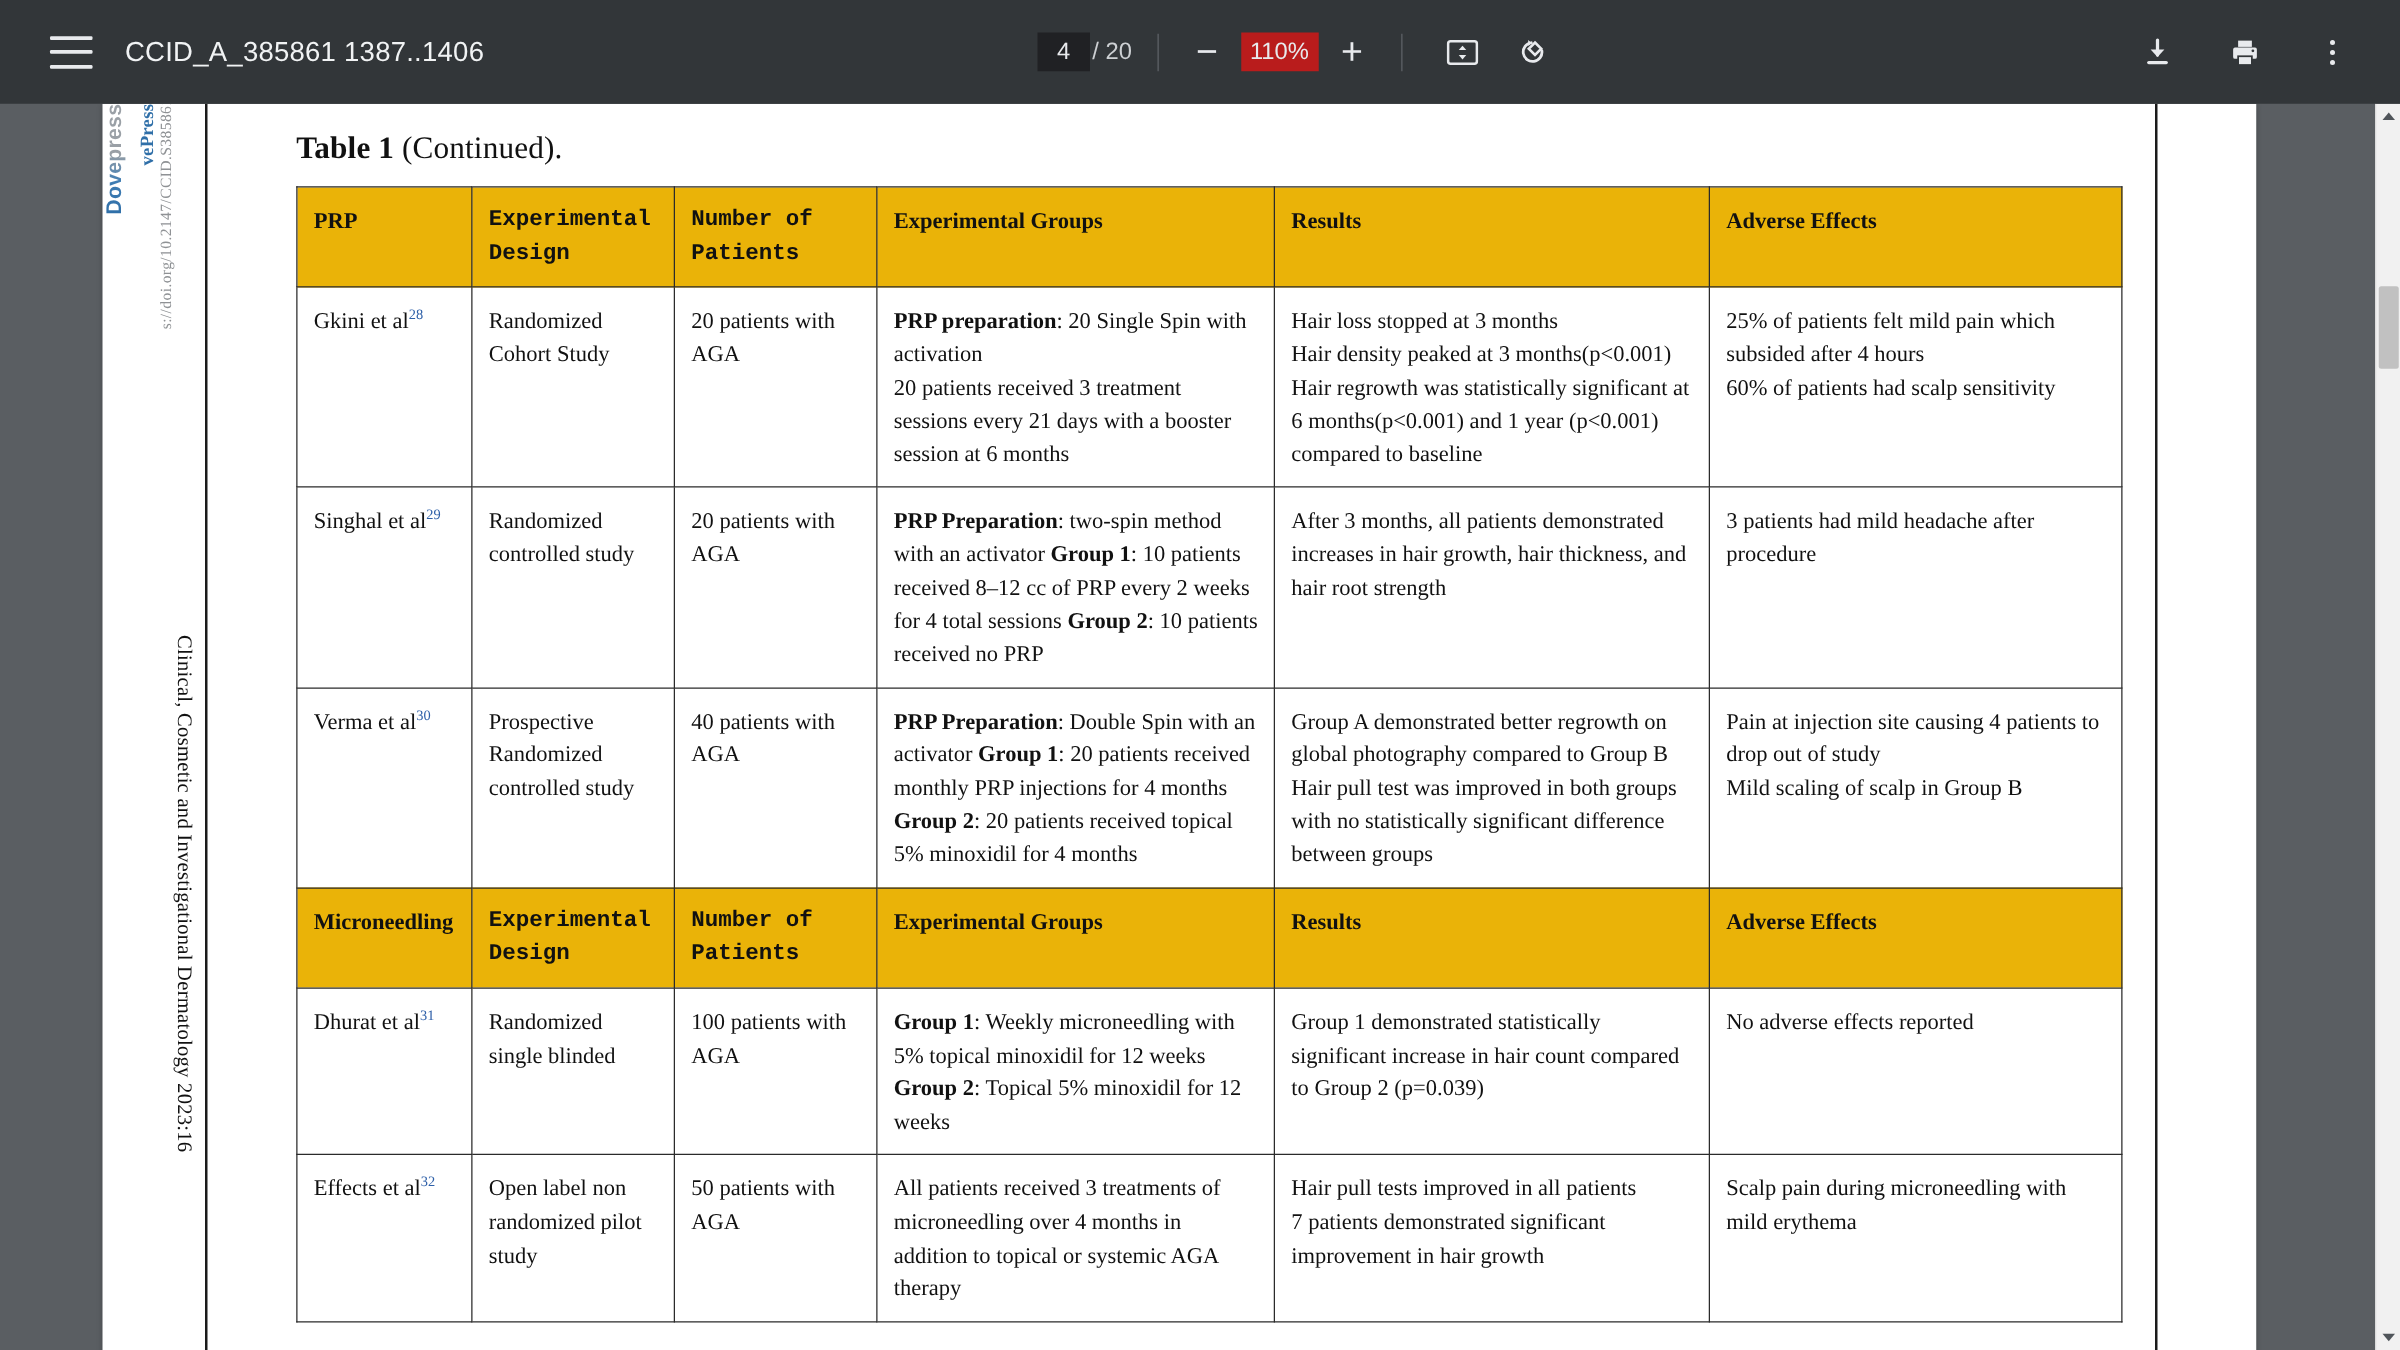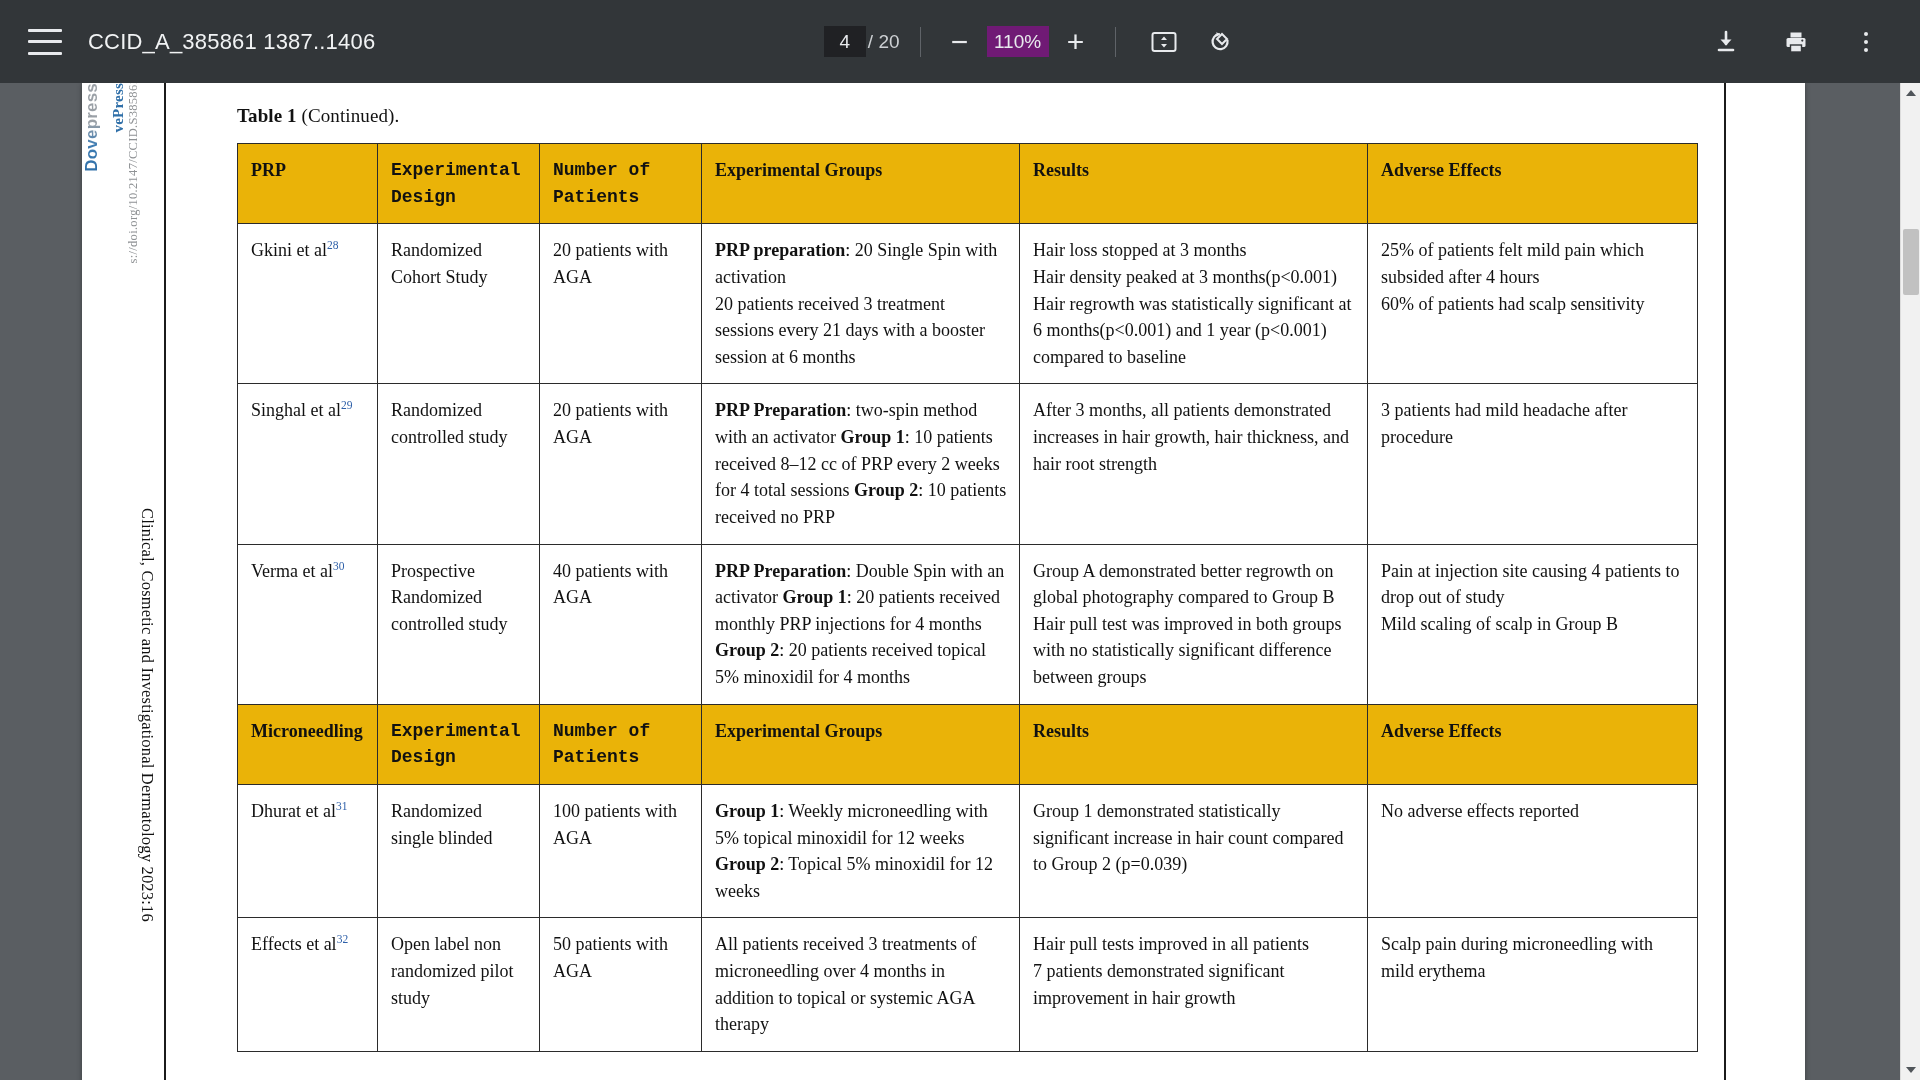--- a/index.html
+++ b/index.html
@@ -12,21 +12,21 @@
 
   
   #toolbar {
     position: absolute; top: 0; left: 0;
     width: 1920px; height: 83px;
     background: #323639;
     display: flex; align-items: center;
     color: #e8eaed;
     z-index: 30;
   }
-  .tb-left { display: flex; align-items: flex-start; padding-left: 28px; flex: 0 0 auto; }
+  .tb-left { display: flex; align-items: flex-start; padding-left: 40px; flex: 0 0 auto; }
   .hamburger {
     width: 34px; height: 26px;
     display: flex; flex-direction: column; justify-content: space-between;
     cursor: pointer; margin-right: 26px;
   }
   .hamburger span { display: block; height: 3px; background: #e8eaed; border-radius: 1px; }
   #doc-title {
     font-size: 22px; letter-spacing: .2px; color: #f1f3f4;
     white-space: nowrap; font-weight: 400;
   }
@@ -41,21 +41,21 @@
     font-family: "Liberation Sans", sans-serif;
   }
   .pagecount { font-size: 19px; color: #cdd0d3; }
   .tb-div { width: 1px; height: 30px; background: #5f6368; margin: 0 18px; }
   .zbtn {
     width: 38px; height: 38px; display: flex; align-items: center; justify-content: center;
     cursor: pointer; color: #e8eaed; font-size: 30px; line-height: 1;
     user-select: none;
   }
   .zoombox {
-    background: #701a75; color: #e8eaed;
+    background: #b91c1c; color: #e8eaed;
     min-width: 62px; height: 31px; line-height: 31px; text-align: center;
     font-size: 19px; padding: 0 6px; margin: 0 6px;
   }
   .icobtn {
     width: 40px; height: 40px; display: flex; align-items: center; justify-content: center;
     cursor: pointer; margin: 0 8px;
   }
   .tb-right { display: flex; align-items: center; padding-right: 26px; flex: 0 0 auto; gap: 14px; }
   .dots { display: flex; flex-direction: column; gap: 4px; align-items: center; }
   .dots i { width: 4px; height: 4px; background: #e8eaed; border-radius: 50%; display: block; }
@@ -105,21 +105,21 @@
     font-size: 17px; letter-spacing: .2px; font-weight: 700;
     writing-mode: vertical-rl; transform: rotate(180deg);
     background: linear-gradient(to top, #9aa0a6 0%, #9aa0a6 45%, #3f7db3 70%, #2f6fa8 100%);
     -webkit-background-clip: text; background-clip: text; color: transparent;
   }
 
   
   #content { position: absolute; left: 155px; top: 22px; width: 1460px; }
   #table-caption {
     font-family: "Liberation Serif", serif;
-    font-size: 19px; color: #111; margin-bottom: 16px; letter-spacing: .1px;
+    font-size: 25px; color: #111; margin-bottom: 16px; letter-spacing: .1px;
   }
   #table-caption b { font-weight: 700; }
   table { border-collapse: collapse; width: 1460px; table-layout: fixed; }
   td {
     border: 1px solid #2b2b2b;
     vertical-align: top;
     padding: 13px 11px 13px 13px;
     font-family: "Liberation Serif", serif;
     font-size: 18px;
     line-height: 1.48;

